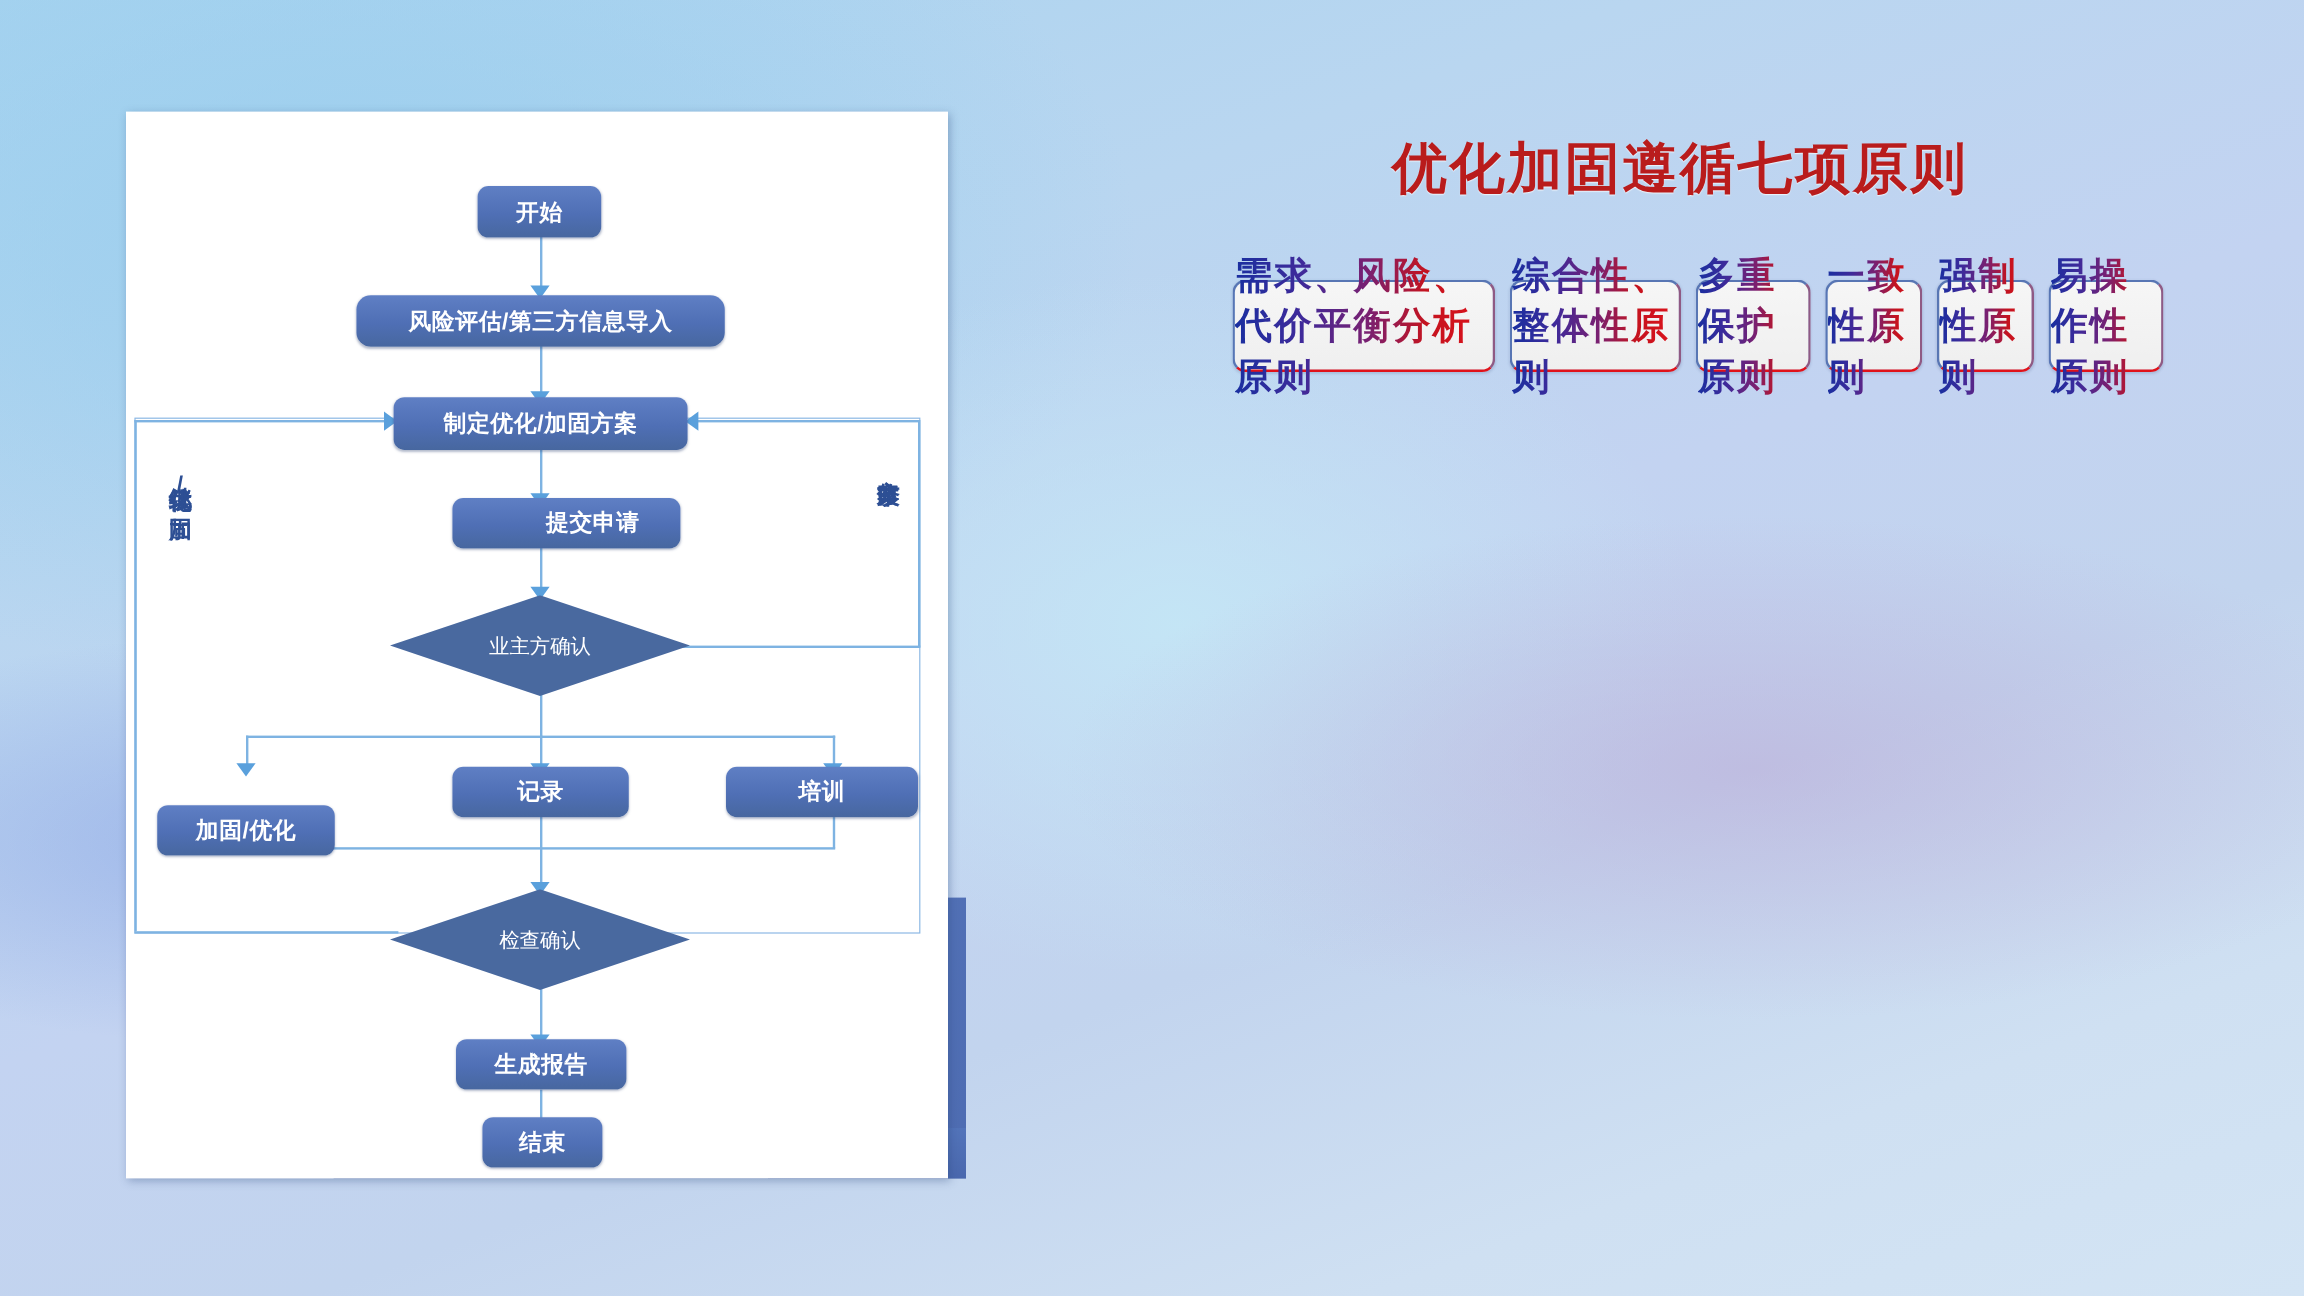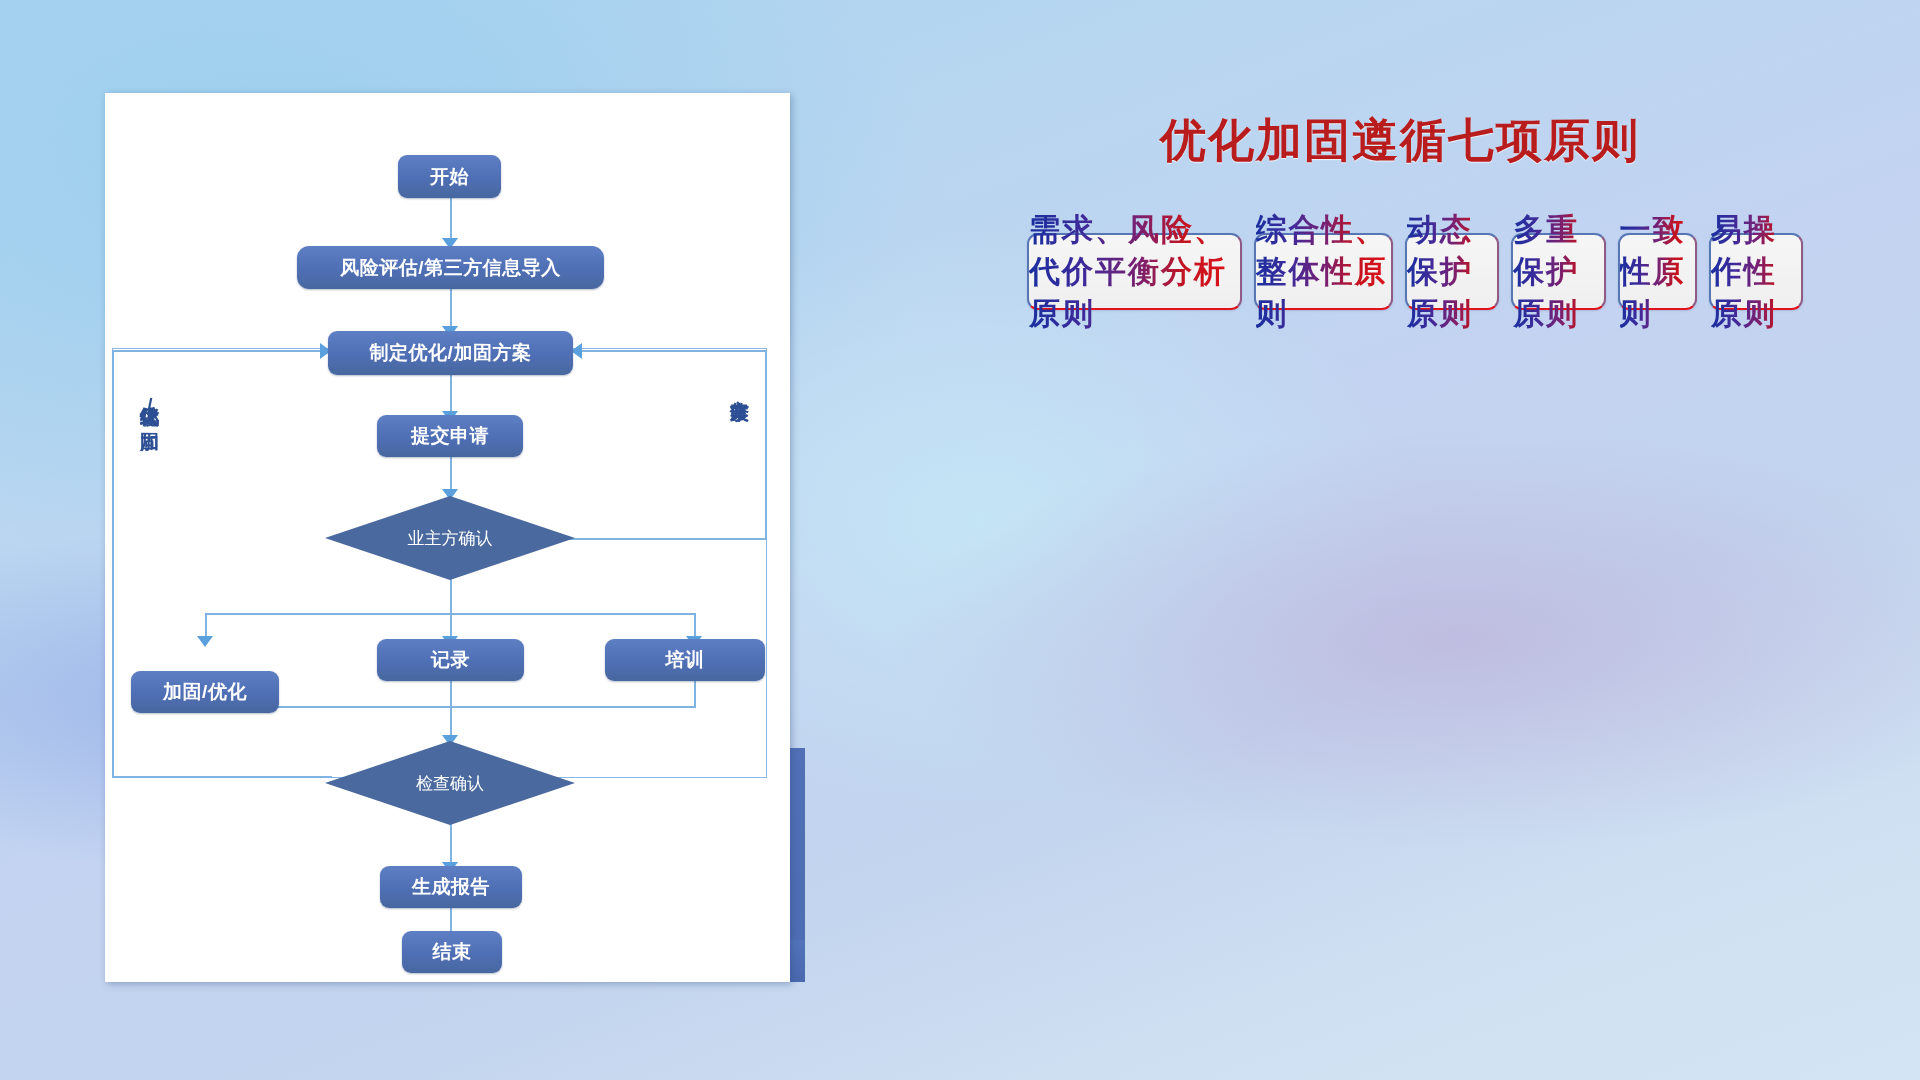--- a/index.html
+++ b/index.html
@@ -120,21 +120,21 @@
 
 <div class="node" style="left:398px;top:155px;width:103px;height:43px;">
   <span>开始</span>
 </div>
 <div class="node" style="left:297px;top:246px;width:307px;height:43px;border-radius:12px;">
   <span>风险评估/第三方信息导入</span>
 </div>
 <div class="node" style="left:328px;top:331px;width:245px;height:44px;">
   <span>制定优化/加固方案</span>
 </div>
-<div class="node" style="left:377px;top:415px;width:146px;height:42px;">
+<div class="node" style="left:377px;top:415px;width:146px;height:42px;padding-left:44px;">
   <span>提交申请</span>
 </div>
 
 <div class="dia" style="left:325px;top:496px;width:250px;height:84px;">
   <svg width="250" height="84" viewBox="0 0 250 84">
     <polygon points="125,0 250,42 125,84 0,42" fill="#49699f"></polygon>
   </svg>
   <span>业主方确认</span>
 </div>
 
@@ -168,24 +168,24 @@
 <div id="rtitle">优化加固遵循七项原则</div>
 
 <div id="cards">
   <div class="pcard">
     <span>需求、风险、代价平衡分析原则</span>
   </div>
   <div class="pcard">
     <span>综合性、整体性原则</span>
   </div>
   <div class="pcard">
-    <span>动态保护原则</span>
-  </div>
-  <div class="pcard">
     <span>多重保护原则</span>
   </div>
   <div class="pcard">
     <span>一致性原则</span>
+  </div>
+  <div class="pcard">
+    <span>强制性原则</span>
   </div>
   <div class="pcard">
     <span>易操作性原则</span>
   </div>
 </div>
 
 </body></html>

